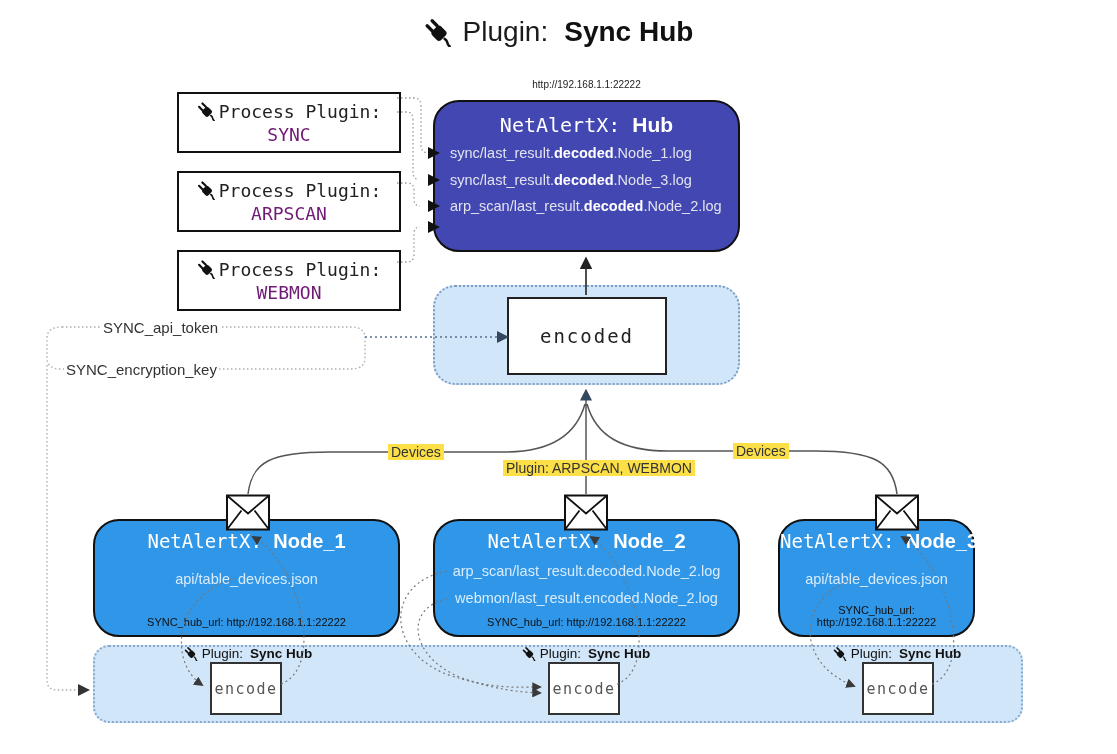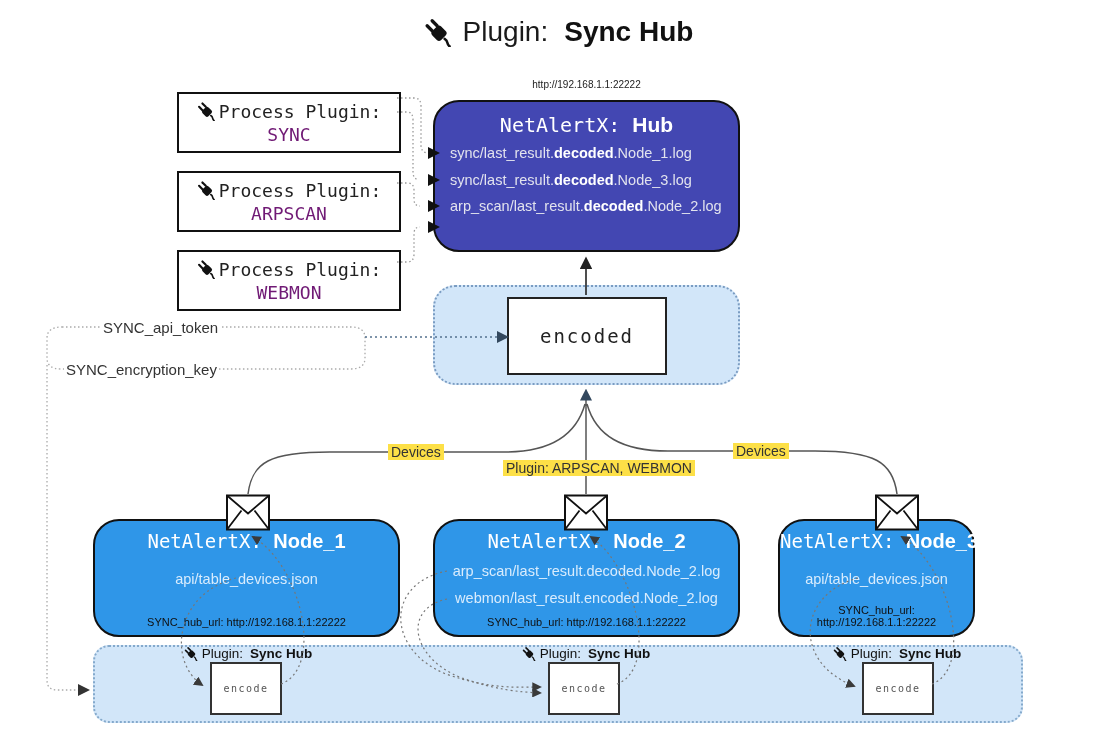--- a/index.html
+++ b/index.html
@@ -45,21 +45,21 @@
   
   .env{width:44px;height:37px;}
 
   
   .band{left:93px;top:645px;width:930px;height:78px;background:#d2e6f9;
         border:2px dotted #84a9cc;border-radius:16px;box-sizing:border-box;}
   .band-label{top:646px;width:180px;display:flex;align-items:center;justify-content:center;gap:3px;
               font-size:13.5px;color:#111;}
   .band-label .nm{font-weight:700;margin-left:4px;}
   .enc-box{top:662px;width:72px;height:53px;background:#fff;border:2px solid #333;
-           display:flex;align-items:center;justify-content:center;font-size:10px;color:#555;
+           display:flex;align-items:center;justify-content:center;font-size:15px;color:#555;
            letter-spacing:1.5px;box-sizing:border-box;}
 
   
   svg.overlay{position:absolute;left:0;top:0;pointer-events:none;}
   .edge-label{background:#fde047;font-size:14px;color:#333;padding:0 3px;white-space:nowrap;}
   .cfg-label{background:#fff;font-size:15px;color:#333;padding:0 2px;white-space:nowrap;}
 </style>
 </head>
 <body>
 

